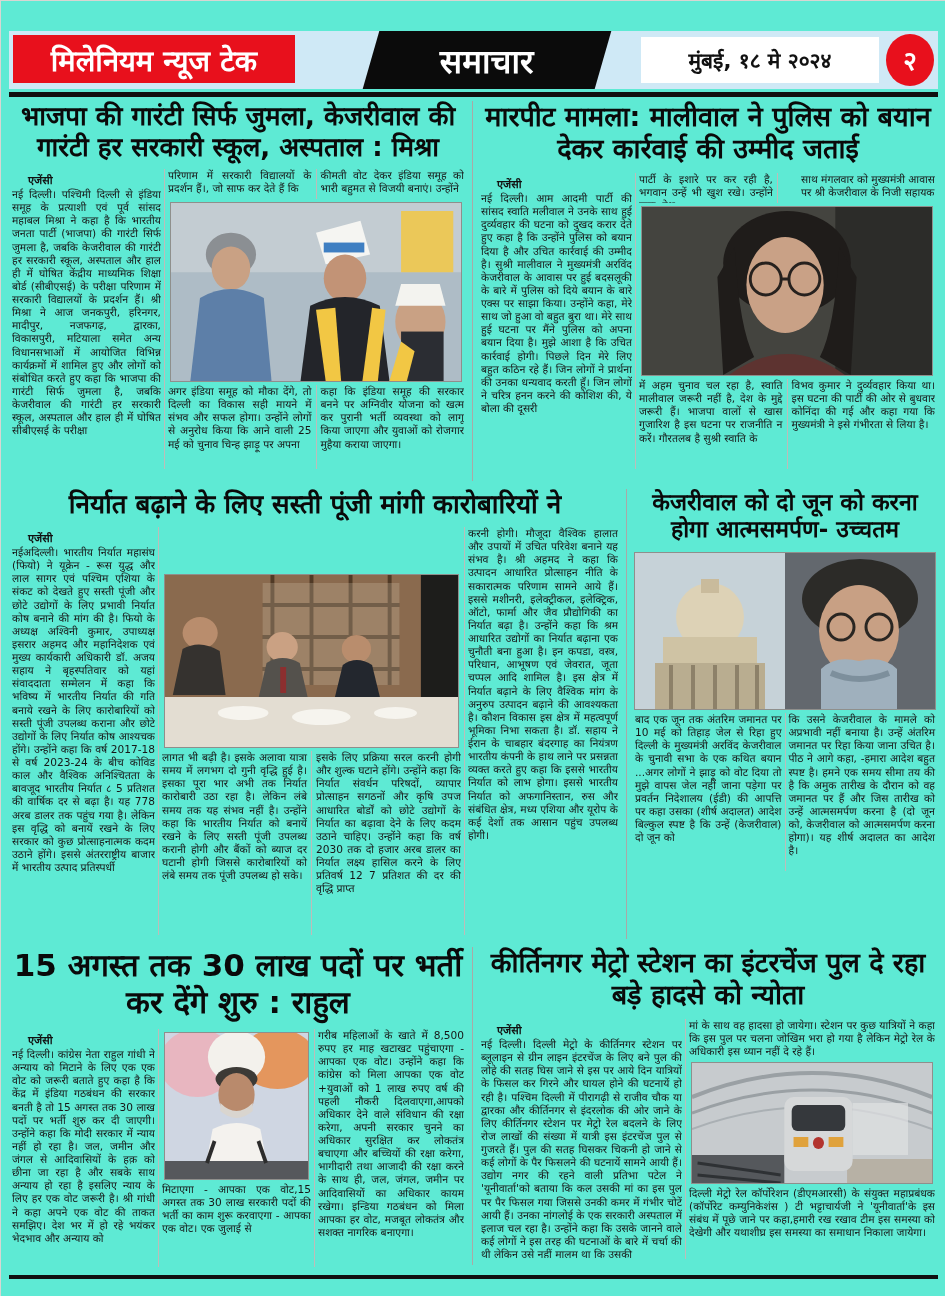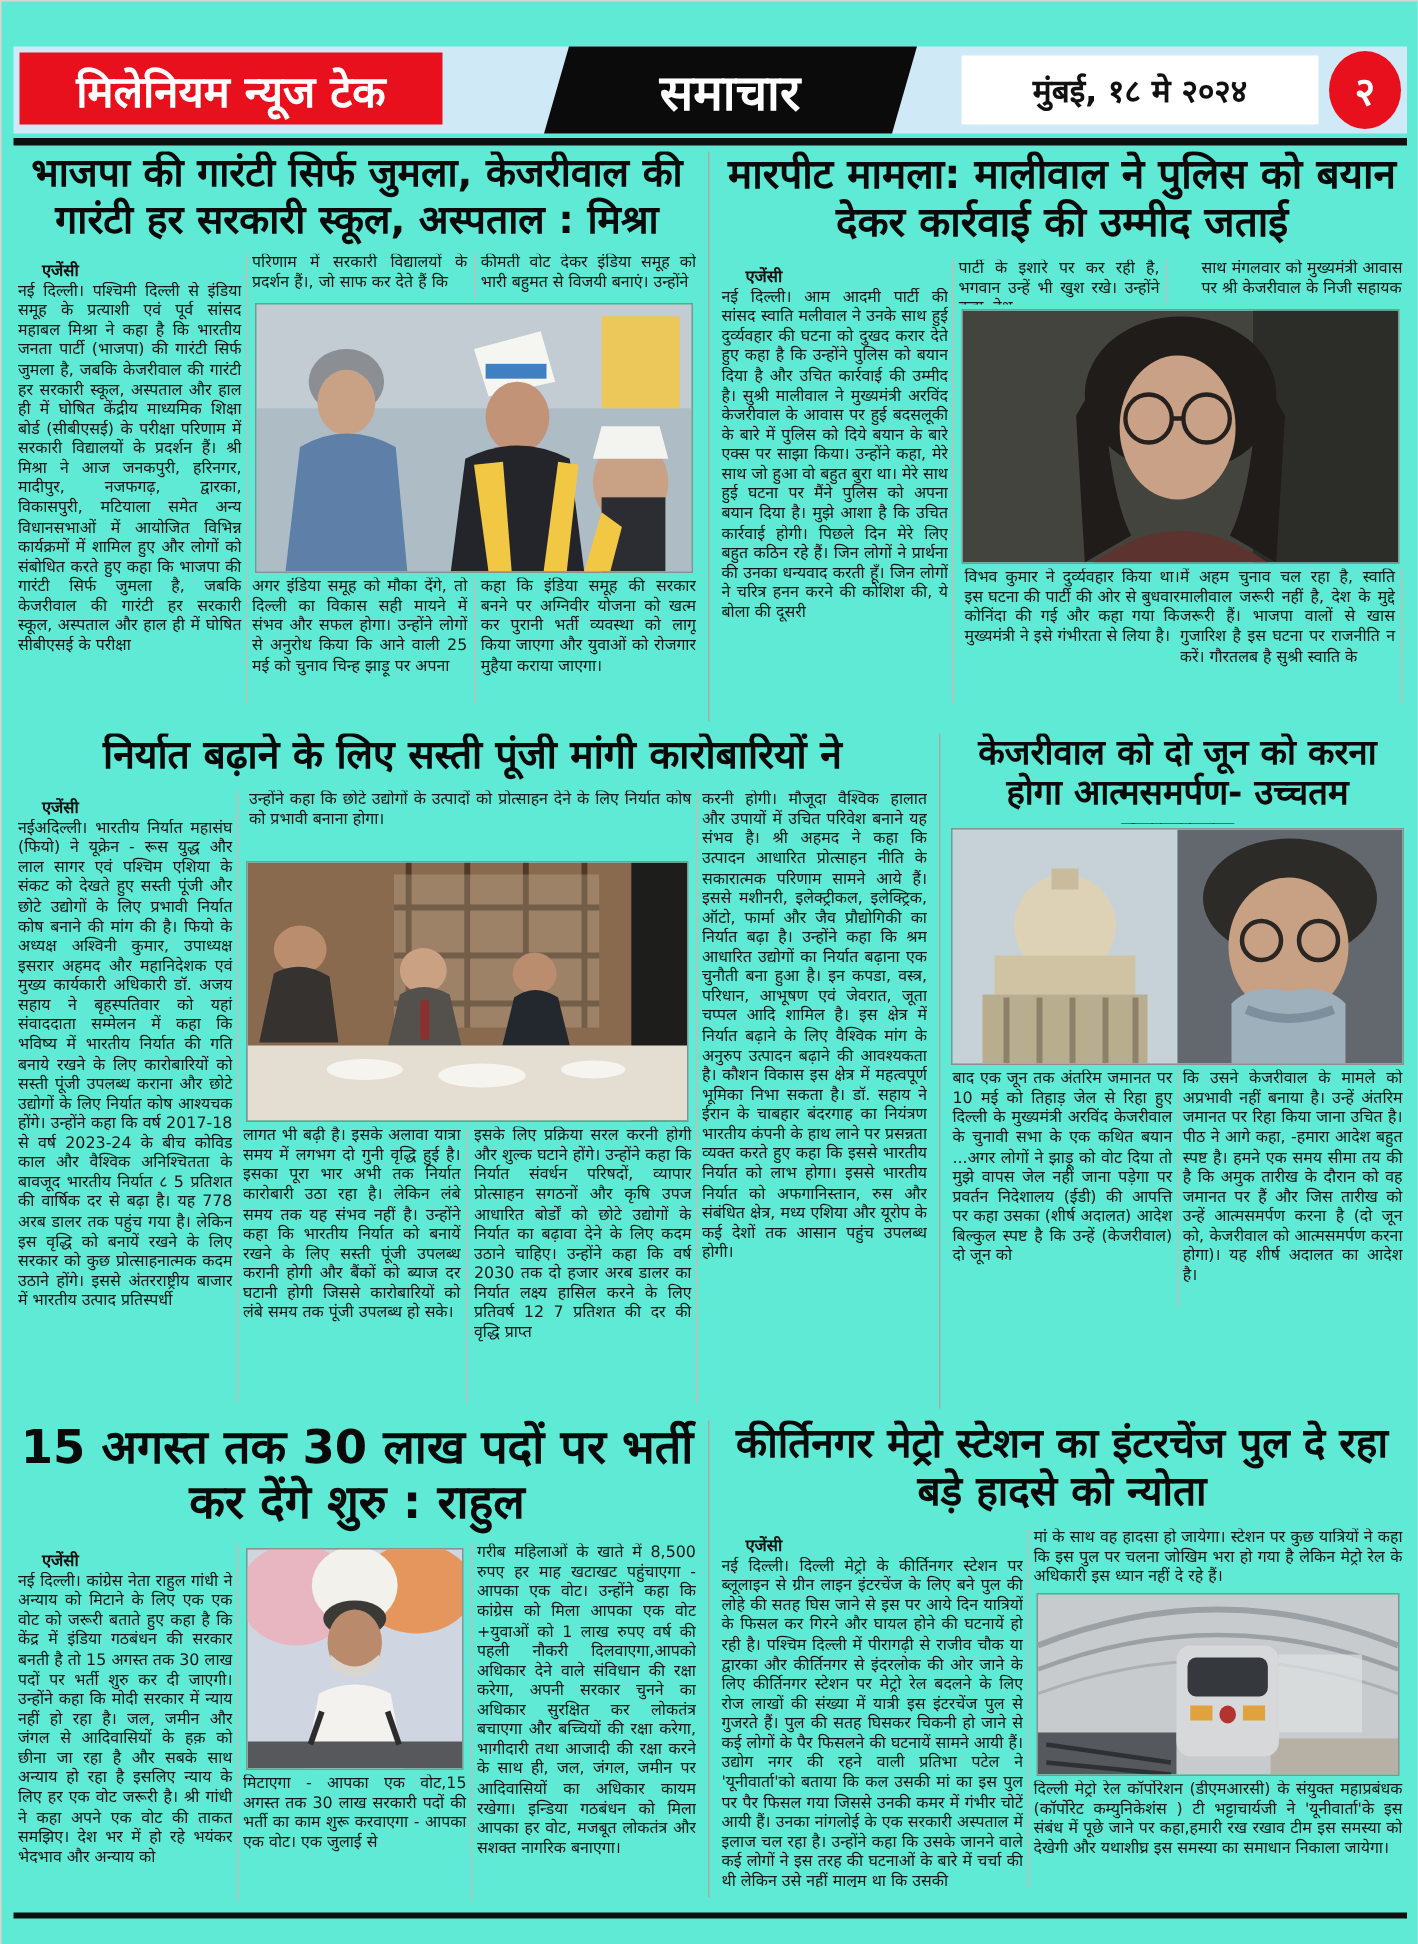--- a/index.html
+++ b/index.html
@@ -158,40 +158,39 @@
               <ellipse cx="148" cy="78" rx="40" ry="48" fill="#c9a186"></ellipse>
               <circle cx="128" cy="72" r="16" fill="none" stroke="#26211e" stroke-width="3"></circle>
               <circle cx="168" cy="72" r="16" fill="none" stroke="#26211e" stroke-width="3"></circle>
               <line x1="144" y1="72" x2="152" y2="72" stroke="#26211e" stroke-width="3"></line>
               <path d="M96 40 Q100 120 116 150 L84 168 L78 70 Z" fill="#1f1c1a"></path>
               <path d="M204 40 Q200 120 184 150 L216 168 L222 70 Z" fill="#1f1c1a"></path>
               <path d="M90 168 Q150 126 210 168 Z" fill="#5d3330"></path>
             </svg>
           </div>
           <div class="half" style="flex:1;">
+            <div class="snip bt cb" style="padding-right:4px;">में अहम चुनाव चल रहा है, स्वाति मालीवाल जरूरी नहीं है, देश के मुद्दे जरूरी हैं। भाजपा वालों से खास गुजारिश है इस घटना पर राजनीति न करें। गौरतलब है सुश्री स्वाति के</div>
             <div class="snip bt" style="padding-left:4px;">विभव कुमार ने दुर्व्यवहार किया था। इस घटना की पार्टी की ओर से बुधवार कोनिंदा की गई और कहा गया कि मुख्यमंत्री ने इसे गंभीरता से लिया है।</div>
-            <div class="snip bt cb" style="padding-right:4px;">में अहम चुनाव चल रहा है, स्वाति मालीवाल जरूरी नहीं है, देश के मुद्दे जरूरी हैं। भाजपा वालों से खास गुजारिश है इस घटना पर राजनीति न करें। गौरतलब है सुश्री स्वाति के</div>
           </div>
         </div>
       </div>
     </article>
   </section>
 
   <section class="row row2">
 
     <article class="a3">
       <h1 class="headline">निर्यात बढ़ाने के लिए सस्ती पूंजी मांगी कारोबारियों ने</h1>
       <div class="cols" style="height:408px;">
         <div class="c cb" style="width:150px;flex:0 0 150px;">
           <div class="byline">एजेंसी</div>
           <div class="bt" style="height:388px;">नईअदिल्ली। भारतीय निर्यात महासंघ (फियो) ने यूक्रेन - रूस युद्ध और लाल सागर एवं पश्चिम एशिया के संकट को देखते हुए सस्ती पूंजी और छोटे उद्योगों के लिए प्रभावी निर्यात कोष बनाने की मांग की है। फियो के अध्यक्ष अश्विनी कुमार, उपाध्यक्ष इसरार अहमद और महानिदेशक एवं मुख्य कार्यकारी अधिकारी डॉ. अजय सहाय ने बृहस्पतिवार को यहां संवाददाता सम्मेलन में कहा कि भविष्य में भारतीय निर्यात की गति बनाये रखने के लिए कारोबारियों को सस्ती पूंजी उपलब्ध कराना और छोटे उद्योगों के लिए निर्यात कोष आश्यचक होंगे। उन्होंने कहा कि वर्ष 2017-18 से वर्ष 2023-24 के बीच कोविड काल और वैश्विक अनिश्चितता के बावजूद भारतीय निर्यात ८ 5 प्रतिशत की वार्षिक दर से बढ़ा है। यह 778 अरब डालर तक पहुंच गया है। लेकिन इस वृद्धि को बनायें रखने के लिए सरकार को कुछ प्रोत्साहनात्मक कदम उठाने होंगे। इससे अंतरराष्ट्रीय बाजार में भारतीय उत्पाद प्रतिस्पर्धी</div>
         </div>
         <div class="c cb" style="width:306px;flex:0 0 306px;display:flex;flex-direction:column;">
           <div class="half" style="height:44px;">
-            <div class="snip bt" style="padding-left:4px;">उन्होंने कहा कि छोटे उद्योगों के उत्पादों को प्रोत्साहन देने के लिए निर्यात कोष को प्रभावी बनाना होगा।</div>
           </div>
           <div class="ph" style="height:172px;" title="फियो पदाधिकारी संवाददाता सम्मेलन में मेज पर">
             <svg viewBox="0 0 300 172" preserveAspectRatio="none">
               <rect width="300" height="172" fill="#8a6a4e"></rect>
               <g stroke="#4a3categories21f" stroke-width="0" fill="none"></g>
               <g stroke="#503a26" stroke-width="4">
                 <line x1="150" y1="0" x2="150" y2="110"></line>
                   <line x1="190" y1="0" x2="190" y2="110"></line>
                 <line x1="230" y1="0" x2="230" y2="110"></line>
                   <line x1="110" y1="0" x2="110" y2="110"></line>

